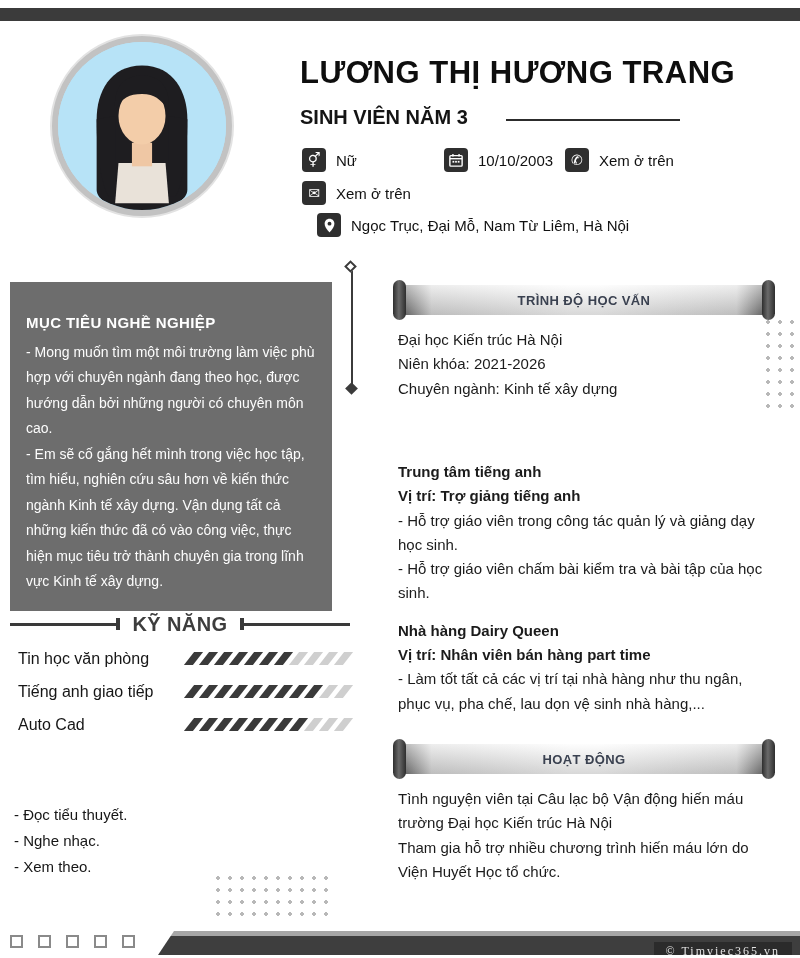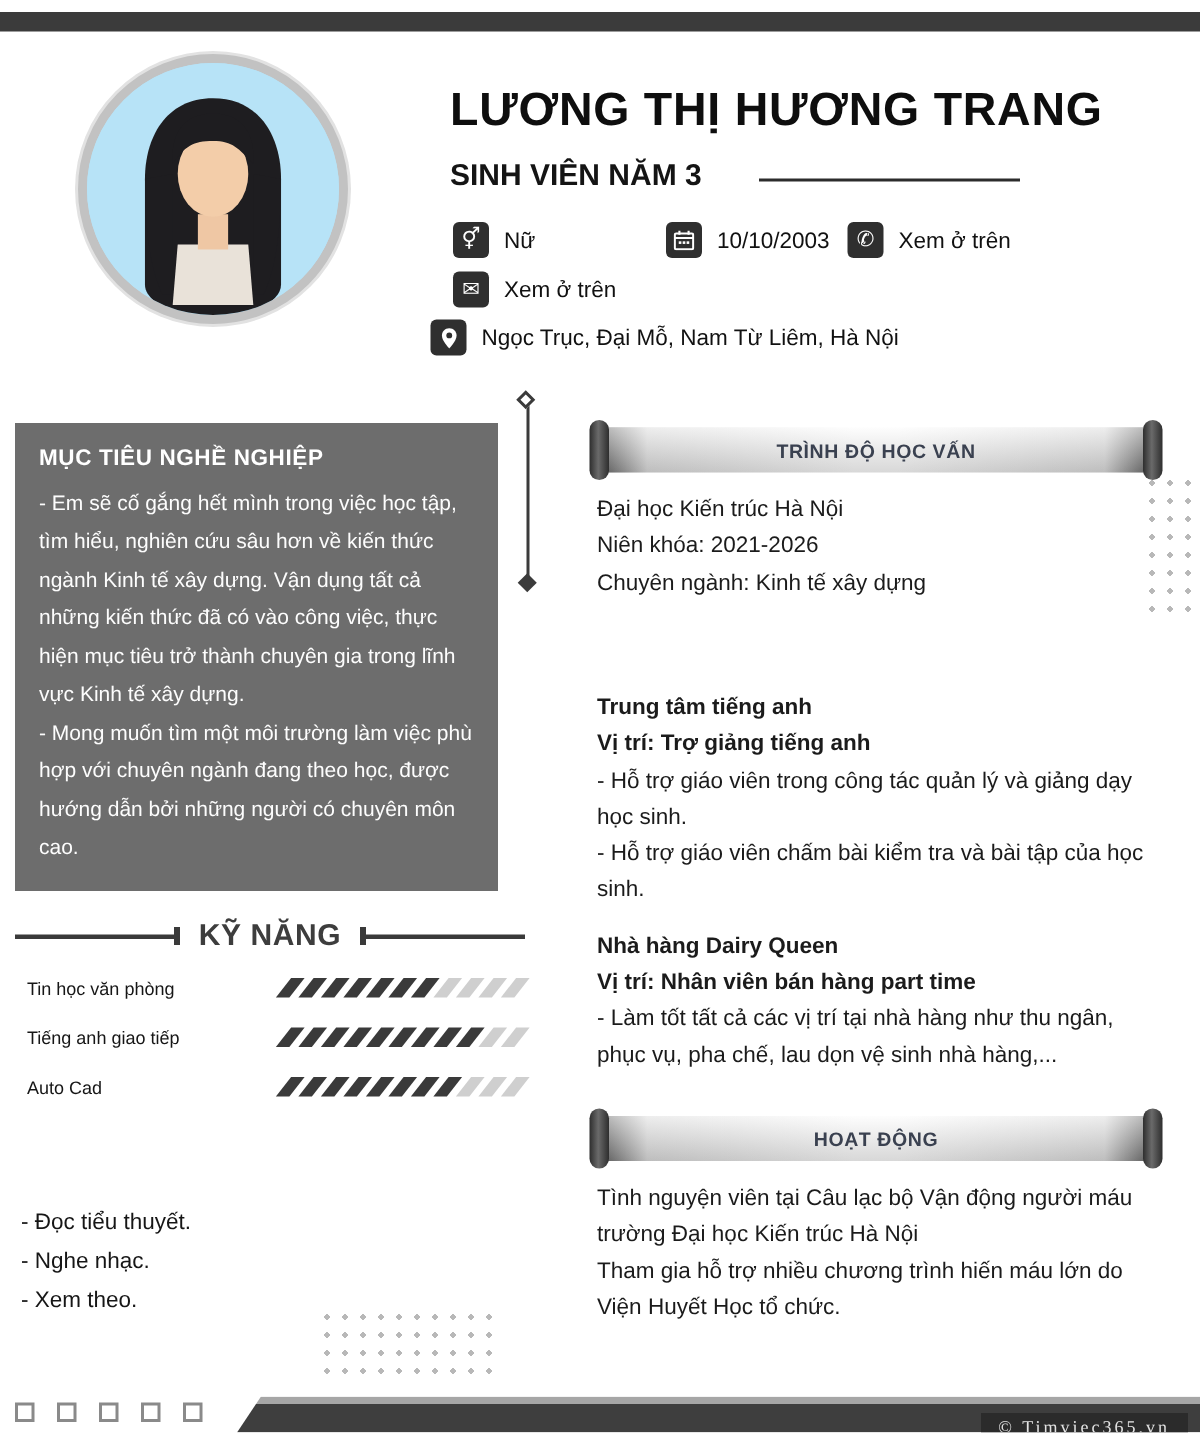--- a/index.html
+++ b/index.html
@@ -20,21 +20,21 @@
 
   .contact { position:absolute; display:flex; align-items:center; gap:10px; }
   .cicon { width:24px; height:24px; background:#2f2f2f; border-radius:4px; color:#ffffff;
            display:flex; align-items:center; justify-content:center; font-size:14px;
            font-family:"DejaVu Sans", sans-serif; flex:0 0 auto; }
   .clabel { font-size:15px; color:#111111; white-space:nowrap; }
 
   
   .objective { position:absolute; left:10px; top:282px; width:322px; min-height:306px;
                background:#6d6d6d; color:#ffffff; padding:15px 16px 16px 16px; }
-  .objective h2 { font-size:15px; font-weight:700; letter-spacing:.4px; margin-bottom:9px; color:#ffffff; }
+  .objective h2 { font-size:15px; font-weight:700; letter-spacing:.4px; margin-bottom:9px; color:#ffffff;margin-top:17px; }
   .objective p { font-size:14px; line-height:1.82; color:#fdfdfd; }
 
   
   .vline { position:absolute; left:351px; top:270px; width:2px; height:122px; background:#3b3b3b; }
   .diamond { position:absolute; transform:rotate(45deg); }
   .diamond.open { left:346px; top:262px; width:9px; height:9px; background:#ffffff; border:2px solid #3b3b3b; }
   .diamond.solid { left:347px; top:384px; width:9px; height:9px; background:#3b3b3b; }
 
   
   .ribbon { position:absolute; left:398px; width:372px; height:30px;
@@ -51,21 +51,21 @@
   .rtext p { margin:0; }
   .job + .job { margin-top:13px; }
 
   
   .ltitle { position:absolute; left:10px; width:340px; height:24px; display:flex; align-items:center; }
   .ltitle .line { flex:1; height:3px; background:#3a3a3a; }
   .ltitle .tick { width:4px; height:12px; background:#3a3a3a; }
   .ltitle .txt { padding:0 12px; font-size:20px; font-weight:700; color:#3d3d3d; letter-spacing:.4px; white-space:nowrap; }
 
   .skill-row { position:absolute; left:18px; width:330px; height:20px; }
-  .skill-label { font-size:12px; color:#161616; }
+  .skill-label { font-size:16px; color:#161616; }
   .skill-bar { position:absolute; right:0; top:2px; display:flex; }
   .seg { display:inline-block; width:9px; height:13px; margin-left:6px; transform:skewX(-38deg); background:#cfcfcf; }
   .seg.filled { background:#3a3a3a; }
 
   .hobby { position:absolute; left:14px; font-size:15px; color:#161616; }
 
   
   .dots { position:absolute; background-image:radial-gradient(#b8b8b8 1.8px, transparent 1.9px); }
   .dots-right { left:762px; top:316px; width:34px; height:92px; background-size:12px 12px; }
   .dots-bottom { left:212px; top:872px; width:124px; height:48px; background-size:12px 12px; }
@@ -133,34 +133,34 @@
     <span class="clabel">Xem ở trên</span>
   </div>
 
   <div class="contact" style="left:302px; top:181px;">
     <span class="cicon">
         <span>✉</span>
       </span>
     <span class="clabel">Xem ở trên</span>
   </div>
 
-  <div class="contact" style="left:287px; top:213px;">
+  <div class="contact" style="left:317px; top:213px;">
     <span class="cicon">
       <svg width="13" height="15" viewBox="0 0 16 20">
           <path d="M8 1 C4.1 1 1.5 4 1.5 7.5 C1.5 12.5 8 19 8 19 C8 19 14.5 12.5 14.5 7.5 C14.5 4 11.9 1 8 1 Z" fill="#ffffff"></path>
           <circle cx="8" cy="7.5" r="2.6" fill="#2f2f2f"></circle>
         </svg>
     </span>
     <span class="clabel">Ngọc Trục, Đại Mỗ, Nam Từ Liêm, Hà Nội</span>
   </div>
 
   <div class="objective">
     <h2>MỤC TIÊU NGHỀ NGHIỆP</h2>
+    <p>- Mong muốn tìm một môi trường làm việc phù hợp với chuyên ngành đang theo học, được hướng dẫn bởi những người có chuyên môn cao.</p>
     <p>- Em sẽ cố gắng hết mình trong việc học tập, tìm hiểu, nghiên cứu sâu hơn về kiến thức ngành Kinh tế xây dựng. Vận dụng tất cả những kiến thức đã có vào công việc, thực hiện mục tiêu trở thành chuyên gia trong lĩnh vực Kinh tế xây dựng.</p>
-    <p>- Mong muốn tìm một môi trường làm việc phù hợp với chuyên ngành đang theo học, được hướng dẫn bởi những người có chuyên môn cao.</p>
   </div>
 
   <div class="vline"></div>
   <div class="diamond open"></div>
   <div class="diamond solid"></div>
 
   <div class="ribbon" style="top:285px;">
     <span>TRÌNH ĐỘ HỌC VẤN</span>
   </div>
   <div class="rtext" style="top:328px;">
@@ -180,21 +180,21 @@
       <p class="b">Nhà hàng Dairy Queen</p>
       <p class="b">Vị trí: Nhân viên bán hàng part time</p>
       <p>- Làm tốt tất cả các vị trí tại nhà hàng như thu ngân, phục vụ, pha chế, lau dọn vệ sinh nhà hàng,...</p>
     </div>
   </div>
 
   <div class="ribbon" style="top:744px;">
     <span>HOẠT ĐỘNG</span>
   </div>
   <div class="rtext" style="top:787px;">
-    <p>Tình nguyện viên tại Câu lạc bộ Vận động người máu trường Đại học Kiến trúc Hà Nội</p>
+    <p>Tình nguyện viên tại Câu lạc bộ Vận động hiến máu trường Đại học Kiến trúc Hà Nội</p>
     <p>Tham gia hỗ trợ nhiều chương trình hiến máu lớn do Viện Huyết Học tổ chức.</p>
   </div>
 
   <div class="ltitle" style="top:612px;">
     <span class="line"></span>
     <span class="tick"></span>
     <span class="txt">KỸ NĂNG</span>
     <span class="tick"></span>
     <span class="line"></span>
   </div>

